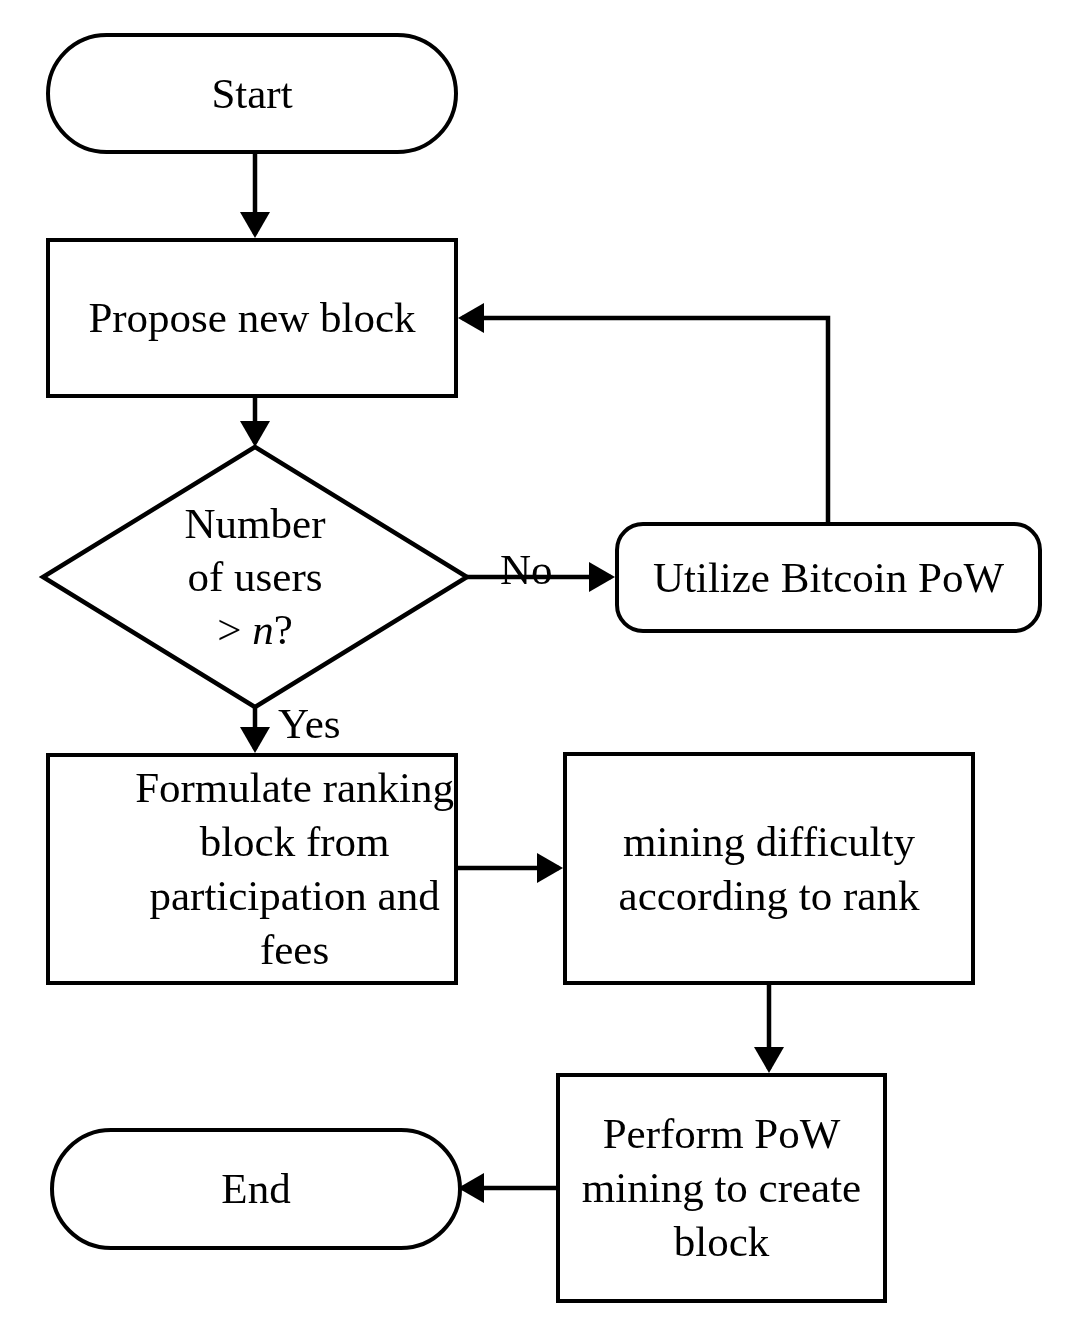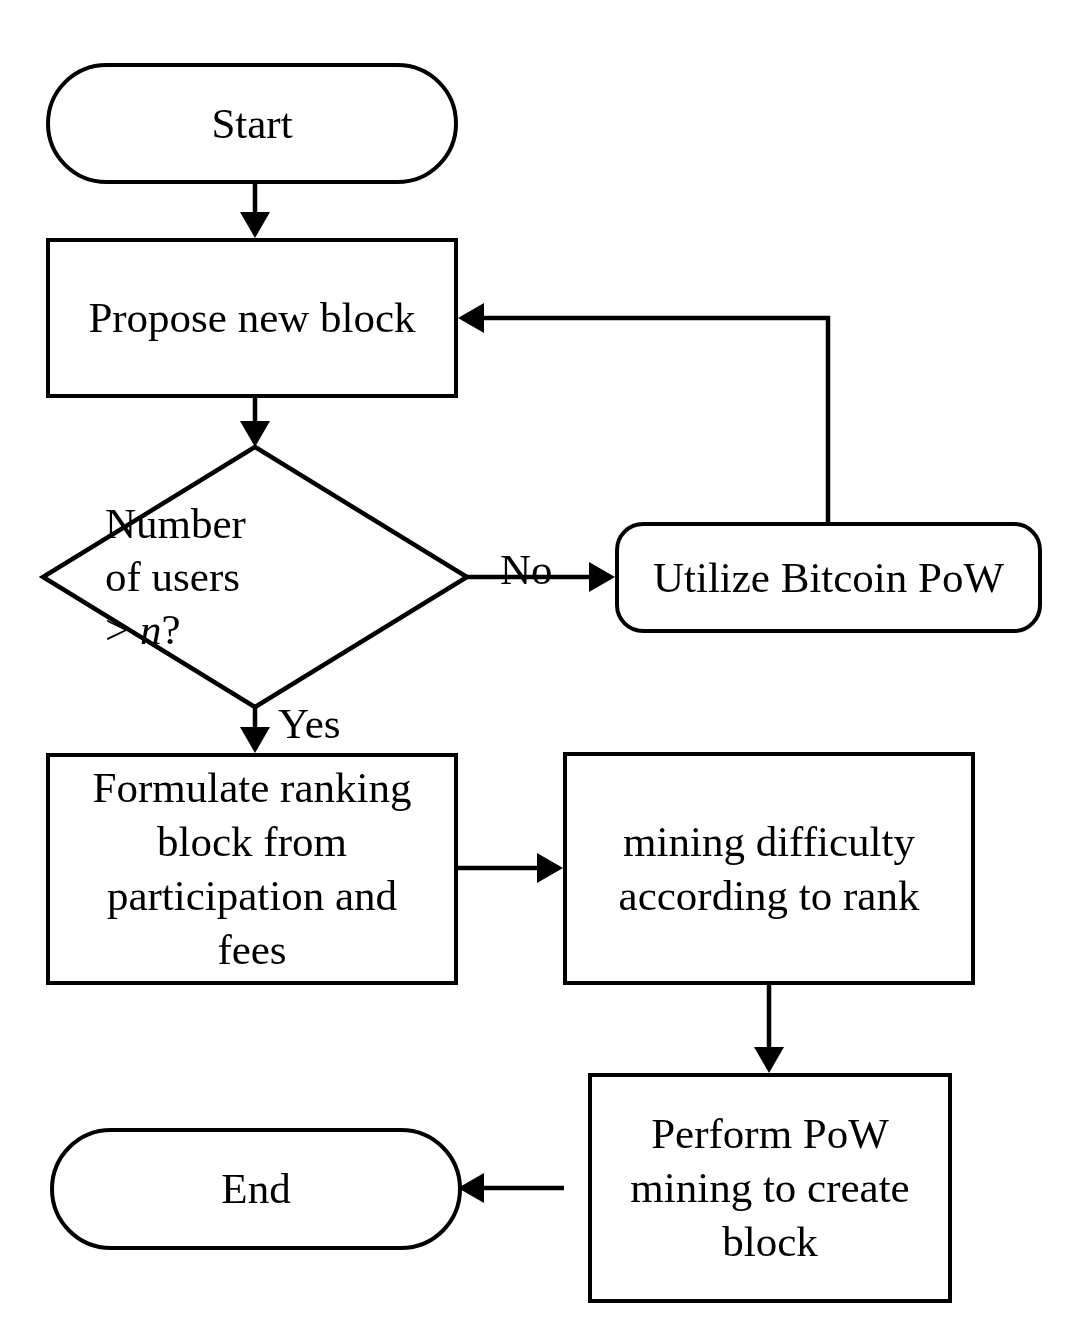--- a/index.html
+++ b/index.html
@@ -44,20 +44,21 @@
     line-height: 54px;
   }
   .stadium {
     border-radius: 61px;
   }
   .diamond-label {
     position: absolute;
     left: 105px;
     top: 497px;
     width: 300px;
+    text-align: center;
     font-size: 43px;
     line-height: 53px;
   }
   .edge-label {
     position: absolute;
     font-size: 43px;
     line-height: 44px;
     white-space: nowrap;
   }
   .var {
@@ -82,55 +83,55 @@
     <path class="edge" d="M255,154 L255,234" marker-end="url(#ah)"></path>
     <path class="edge" d="M255,398 L255,443" marker-end="url(#ah)"></path>
     <path class="edge" d="M467,577 L611,577" marker-end="url(#ah)"></path>
     <path class="edge" d="M255,707 L255,749" marker-end="url(#ah)"></path>
     <path class="edge" d="M828,522 L828,318 L462,318" marker-end="url(#ah)"></path>
     <path class="edge" d="M458,868 L559,868" marker-end="url(#ah)"></path>
     <path class="edge" d="M769,985 L769,1069" marker-end="url(#ah)"></path>
     <path class="edge" d="M564,1188 L462,1188" marker-end="url(#ah)"></path>
   </svg>
 
-  <div class="node stadium" style="left:46px; top:33px; width:412px; height:121px;margin-top:30px;">
+  <div class="node stadium" style="left:46px; top:33px; width:412px; height:121px;">
     <span>Start</span>
   </div>
 
   <div class="node" style="left:46px; top:238px; width:412px; height:160px;">
     <span>Propose new block</span>
   </div>
 
   <div class="diamond-label">
     <span class="line">Number</span>
     <span class="line">of users</span>
     <span class="line"><span>&gt; </span><span class="var">n</span><span>?</span></span>
   </div>
 
   <div class="node" style="left:615px; top:522px; width:427px; height:111px;border-radius:28px;">
     <span>Utilize Bitcoin PoW</span>
   </div>
 
-  <div class="node" style="left:46px; top:753px; width:412px; height:232px;">
+  <div class="node" style="left:46px; top:753px; width:412px; height:232px;justify-content:flex-end;">
     <div>
       <span class="line">Formulate ranking</span>
       <span class="line">block from</span>
       <span class="line">participation and</span>
       <span class="line">fees</span>
     </div>
   </div>
 
   <div class="node" style="left:563px; top:752px; width:412px; height:233px;">
     <div>
       <span class="line">mining difficulty</span>
       <span class="line">according to rank</span>
     </div>
   </div>
 
-  <div class="node" style="left:588px; top:1073px; width:364px; height:230px;">
+  <div class="node" style="left:556px; top:1073px; width:331px; height:230px;">
     <div>
       <span class="line">Perform PoW</span>
       <span class="line">mining to create</span>
       <span class="line">block</span>
     </div>
   </div>
 
   <div class="node stadium" style="left:50px; top:1128px; width:412px; height:122px;">
     <span>End</span>
   </div>

